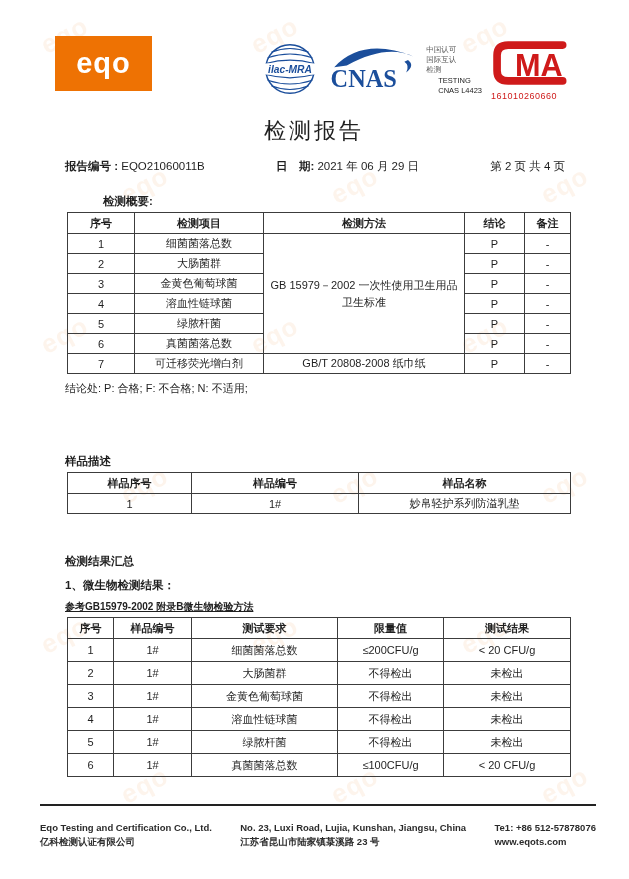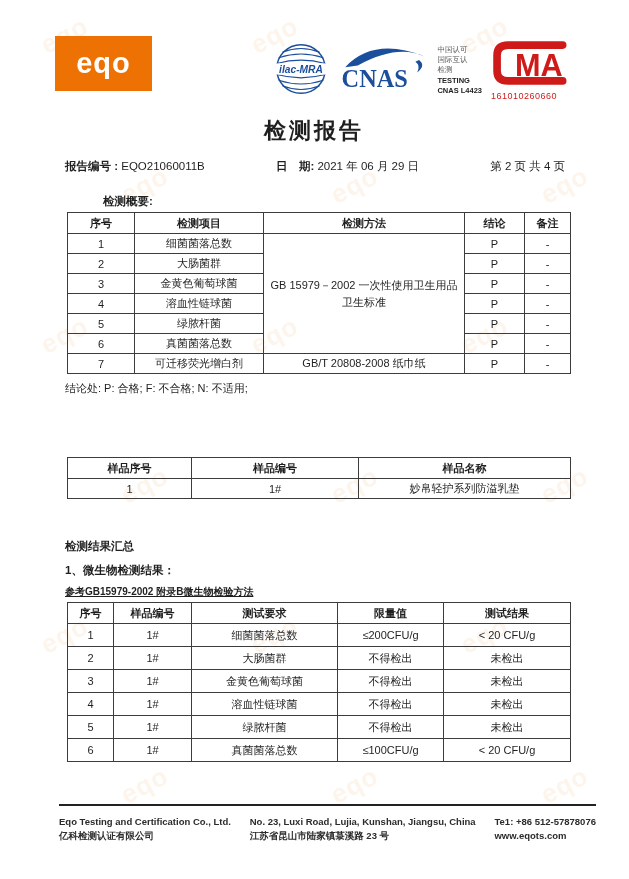--- a/index.html
+++ b/index.html
@@ -18,26 +18,26 @@
   
   .header { display:flex; justify-content:space-between; align-items:flex-start; }
   .eqo-logo {
     width:97px; height:55px; background:#ee7203; color:#fff;
     display:flex; align-items:center; justify-content:center;
     font-weight:bold; font-size:29px; letter-spacing:1px; line-height:1;
   }
   .accred { display:flex; align-items:center; gap:9px; margin-top:4px; }
   .cert-text { font-size:7.5px; line-height:1.35; color:#333; }
   .cert-text .cn { color:#555; }
-  .cert-text .b { font-weight:bold; color:#222; }
+  .cert-text .b { font-weight:normal; color:#222;margin-left:12px; }
   .cma-wrap { text-align:left; }
   .cma-number { color:#cf1a1a; font-size:9px; margin-top:1px; letter-spacing:0.5px; }
 
   
-  .report-title { text-align:center; font-size:22px; font-weight:bold; letter-spacing:3px; margin-top:15px; }
+  .report-title { text-align:center; font-size:22px; font-weight:normal; letter-spacing:3px; margin-top:15px; }
   .info-row { display:flex; justify-content:space-between; align-items:flex-start; margin-top:13px; font-size:11.5px; padding:0 8px 0 10px; }
   .info-row .lbl { font-weight:bold; }
   .info-row .seg { white-space:nowrap; }
 
   
   .sec-label { font-weight:bold; font-size:11.5px; margin-left:10px; }
   .doc-table { border-collapse:collapse; table-layout:fixed; width:503px; margin-left:12px; margin-top:3px; }
   .doc-table th, .doc-table td {
     border:1px solid #3c3c3c; font-size:11px; text-align:center;
     padding:0 2px; overflow:hidden;
@@ -50,23 +50,23 @@
   .note-line { font-size:11px; margin:7px 0 0 10px; }
 
   .gap-note-sample { height:58px; }
   .gap-sample-results { height:40px; }
   .sub-label { font-weight:bold; font-size:11.5px; margin:9px 0 0 10px; }
   .ref-label { font-weight:bold; font-size:10px; margin:7px 0 0 10px;text-decoration:underline; }
 
   
   .footer {
     position:absolute; left:40px; right:33px; top:804px; z-index:1;
-    border-top:2px solid #222; padding-top:9px;
+    border-top:2px solid #222; padding-top:15px;
     display:flex; justify-content:space-between;
-    font-size:9.5px; font-weight:bold; color:#2b2b2b; line-height:1.5;margin-left:19px;
+    font-size:9.5px; font-weight:bold; color:#2b2b2b; line-height:1.5;
   }
   .footer .col { white-space:nowrap; }
 </style>
 </head>
 <body>
 
 <div class="watermark-layer">
     <span class="watermark" style="left: 40px; top: 20px;">eqo</span>
     <span class="watermark" style="left: 250px; top: 20px;">eqo</span>
     <span class="watermark" style="left: 460px; top: 20px;">eqo</span>
@@ -212,20 +212,21 @@
           <td>GB/T 20808-2008 纸巾纸</td>
           <td>P</td>
           <td>-</td>
         </tr>
       </tbody>
   </table>
   <div class="note-line">结论处: P: 合格; F: 不合格; N: 不适用;</div>
 
   <div class="gap-note-sample"></div>
 
+  <div class="sec-label">样品描述</div>
   <table class="doc-table ts">
     <colgroup>
         <col style="width:124px">
         <col style="width:167px">
         <col style="width:212px">
       </colgroup>
     <thead>
         <tr>
           <th>样品序号</th>
           <th>样品编号</th>

